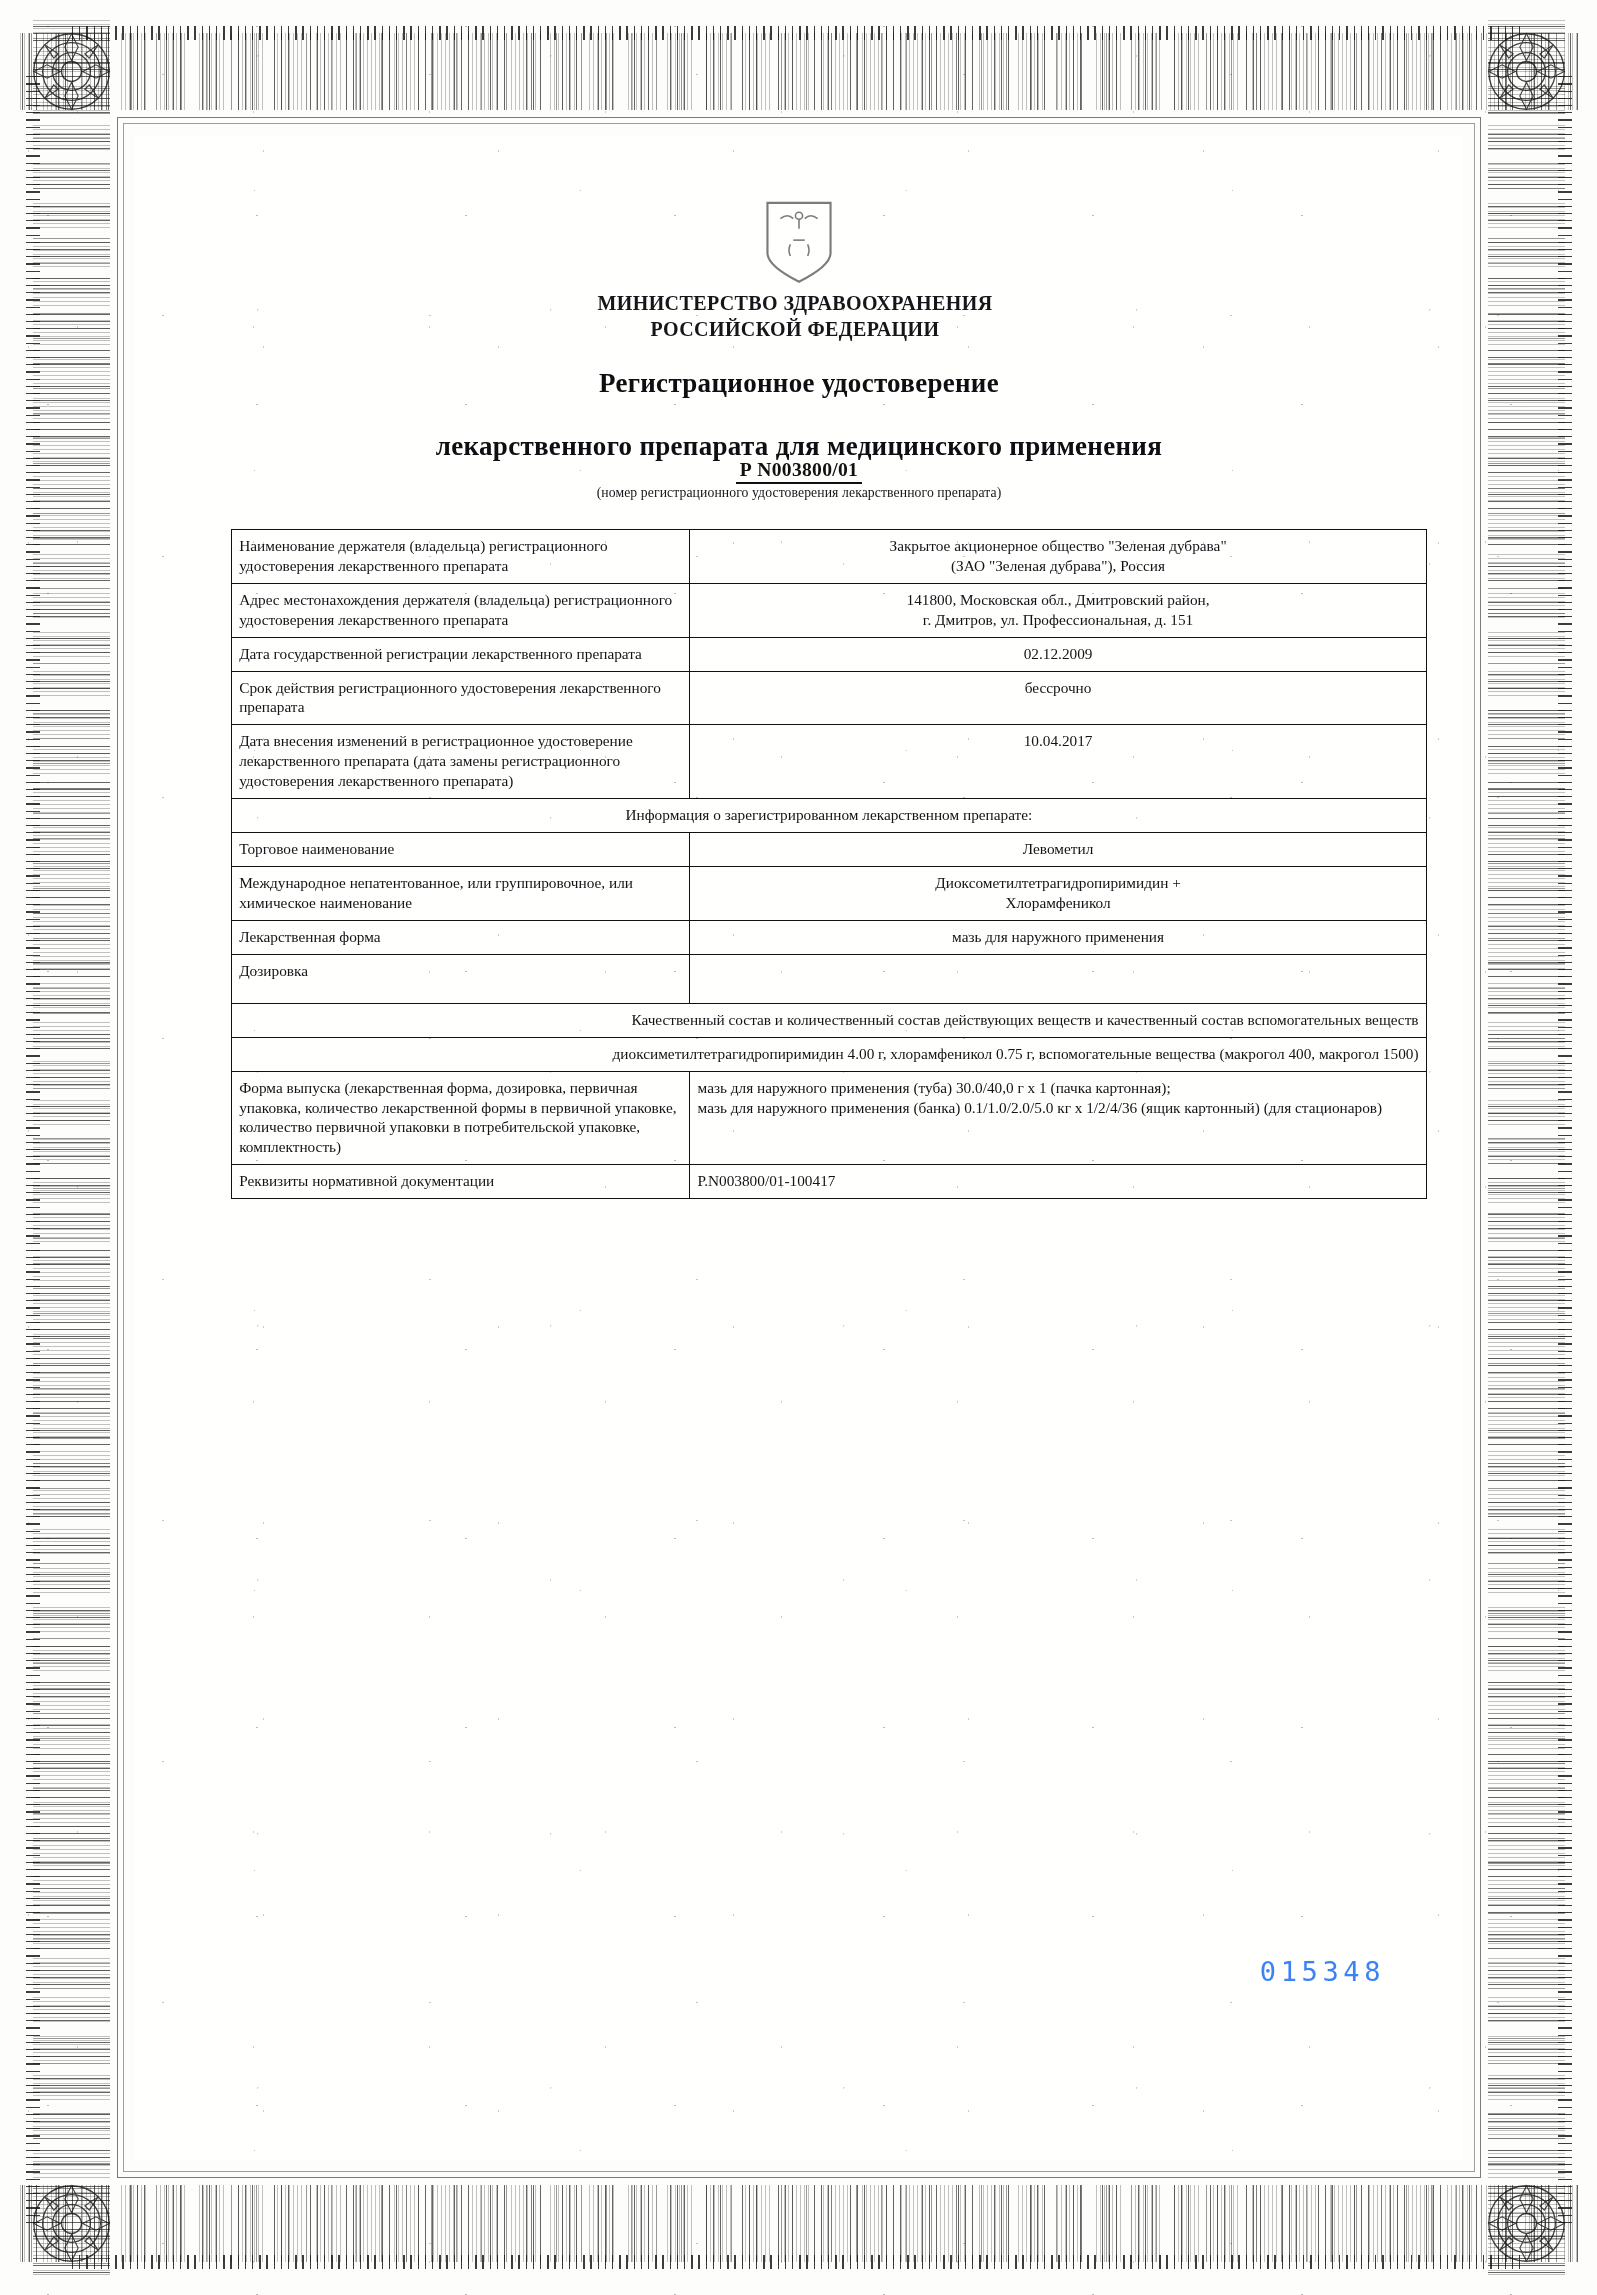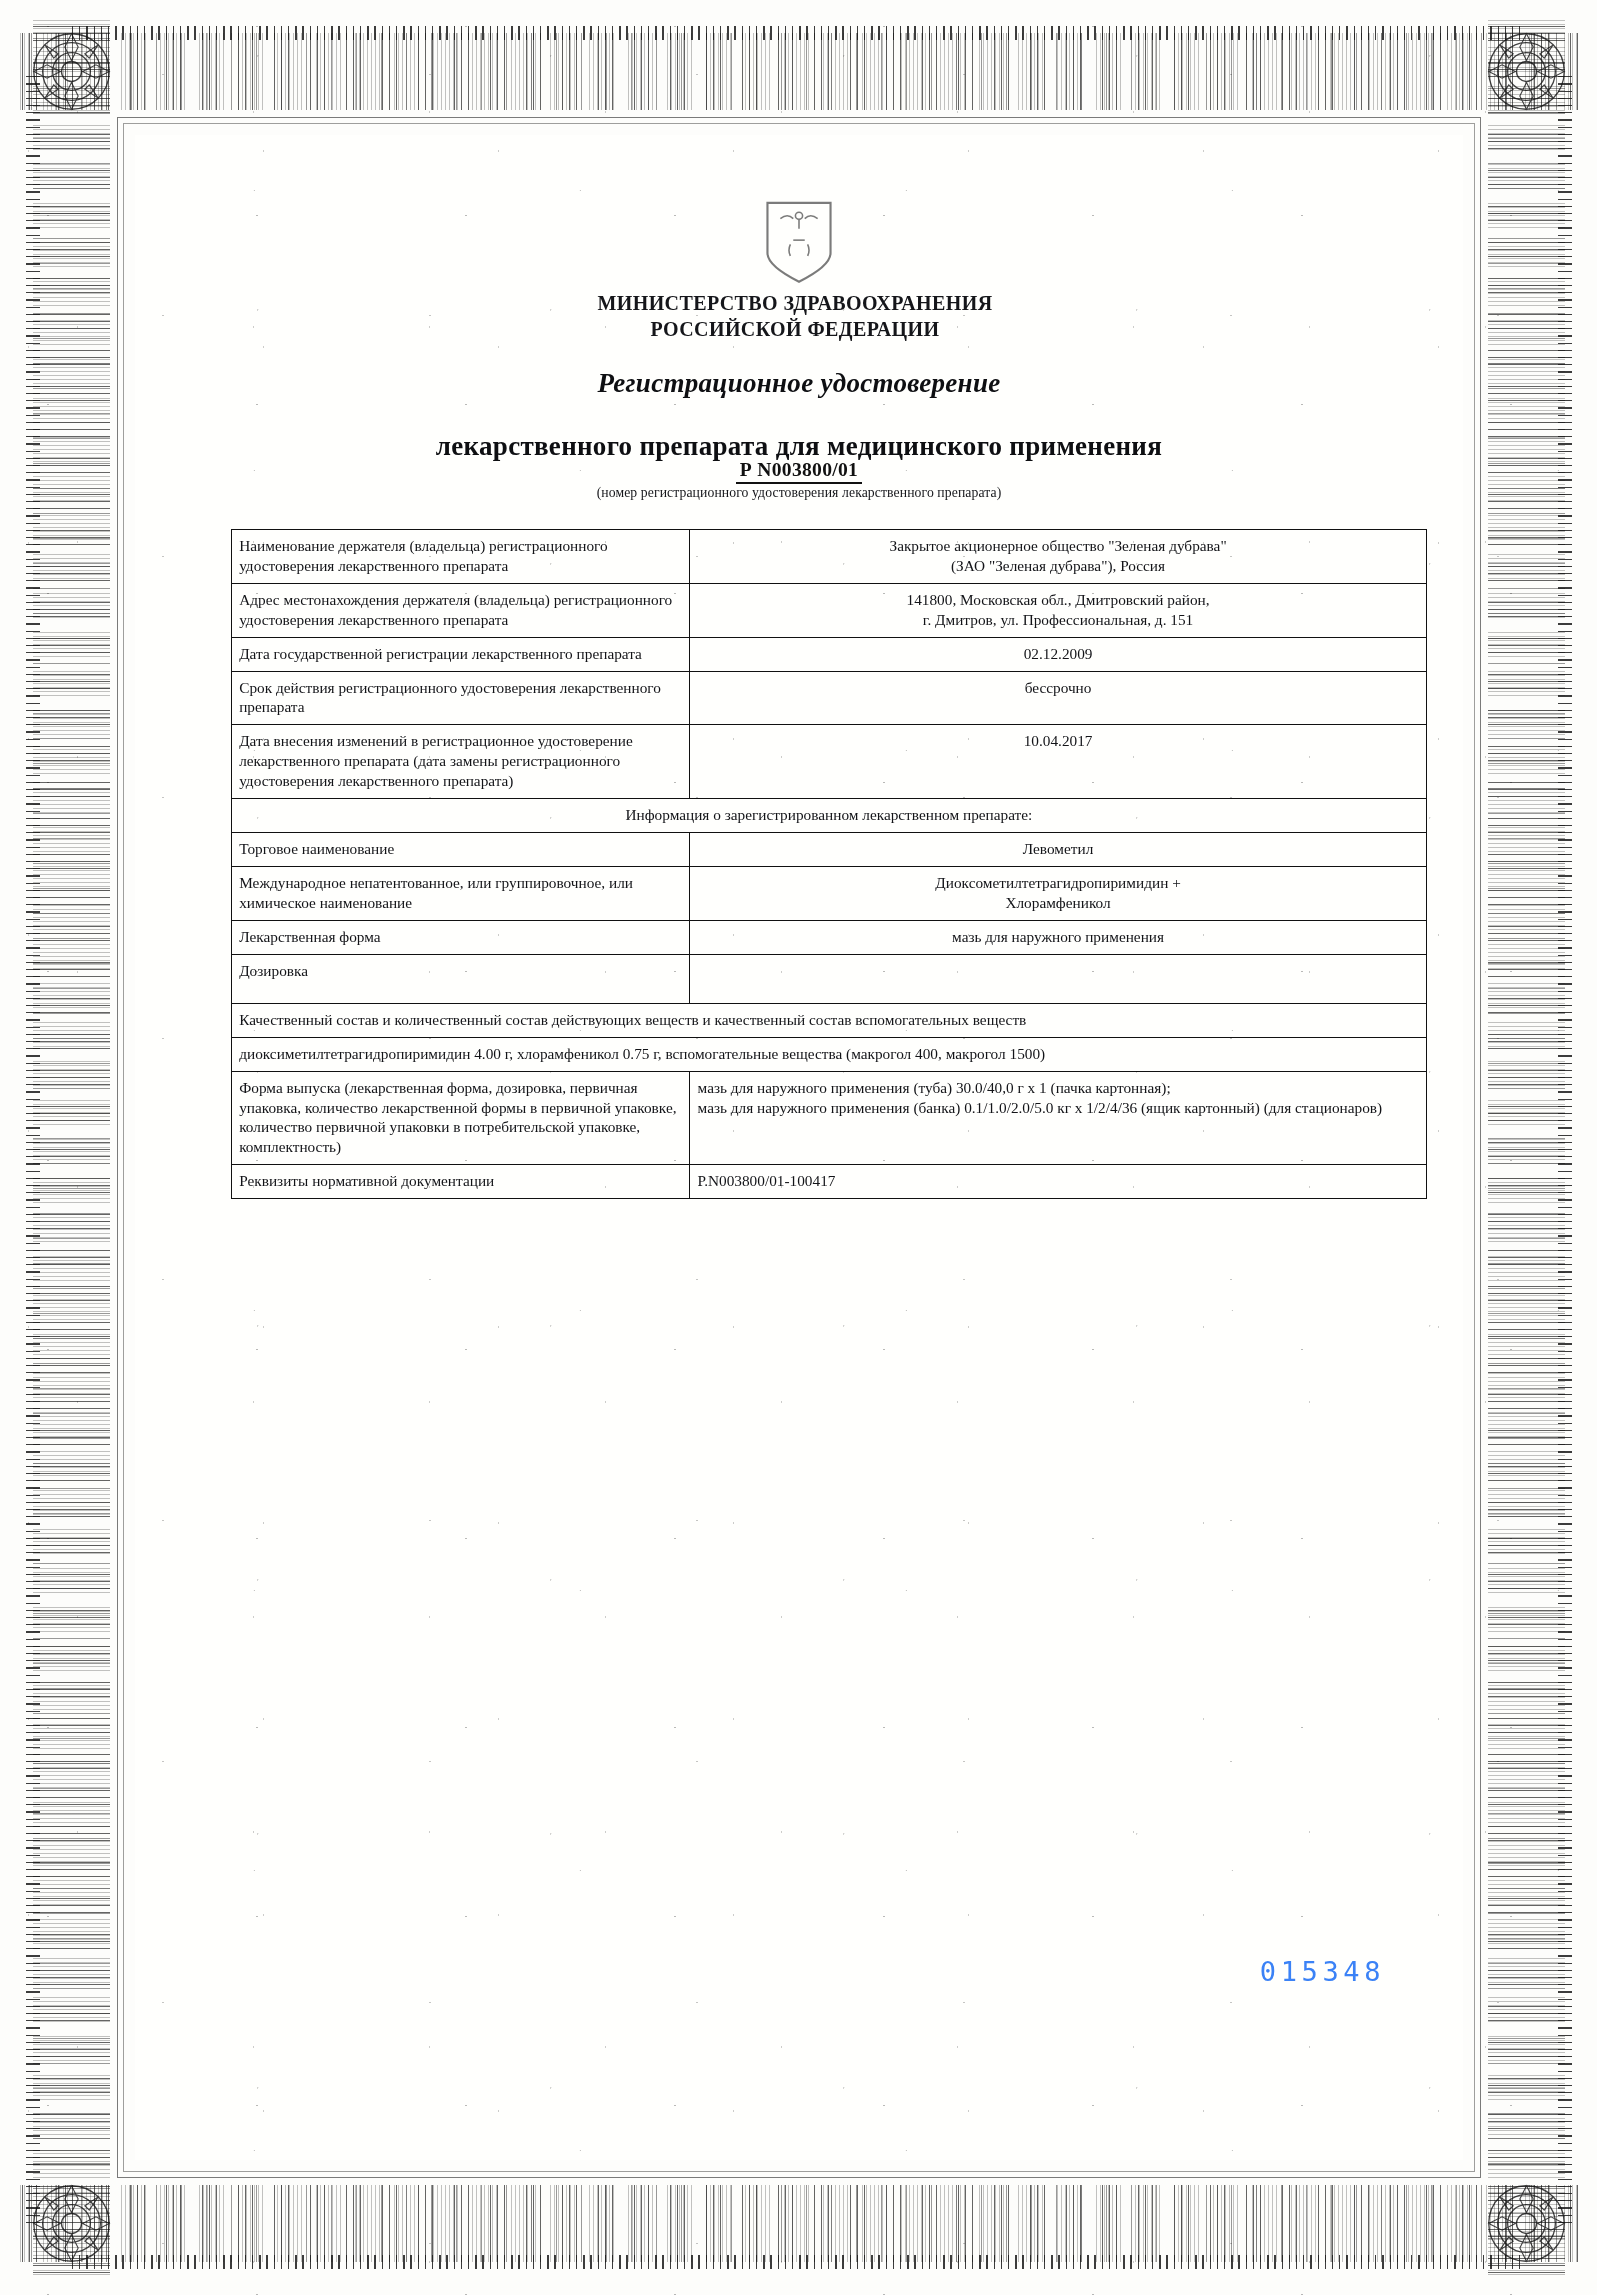--- a/index.html
+++ b/index.html
@@ -121,21 +121,21 @@
     font-weight:600;
     color:#15161a;
   }
 
   .maintitle{
     position:absolute;left:0;right:0;top:251px;
     text-align:center;
     font-weight:700;
     color:#0e0f12;
   }
-  .maintitle .l1{font-size:27px;line-height:1.30;letter-spacing:0.3px;font-style:italic;}
+  .maintitle .l1{font-size:27px;line-height:1.30;letter-spacing:0.3px;}
   .maintitle .l2{font-size:27px;line-height:1.30;letter-spacing:0.3px;margin-top:28px;}
 
   .regno{
     position:absolute;left:0;right:0;top:344px;
     text-align:center;
   }
   .regno .num{
     font-size:19.6px;font-weight:700;letter-spacing:0.3px;
     border-bottom:2.6px solid #111;
     padding:0 3.9px 2px 3.9px;
@@ -165,20 +165,21 @@
   td.val{width:721px;text-align:center;vertical-align:middle;}
   td.val.lefty{text-align:left;vertical-align:top;}
   td.section{
     text-align:center;
     font-size:15.3px;
     padding:7.8px 0 8.5px 0;
   }
   td.full{
     font-size:15.3px;
     line-height:1.32;
+    text-align:right;
   }
   .h54{height:35px;}
 
   .serial{
     position:absolute;
     right:98px;bottom:193px;
     font-family:"DejaVu Sans Mono","Liberation Mono",monospace;
     font-size:27px;
     letter-spacing:4.6px;
     color:#3b82f6;

